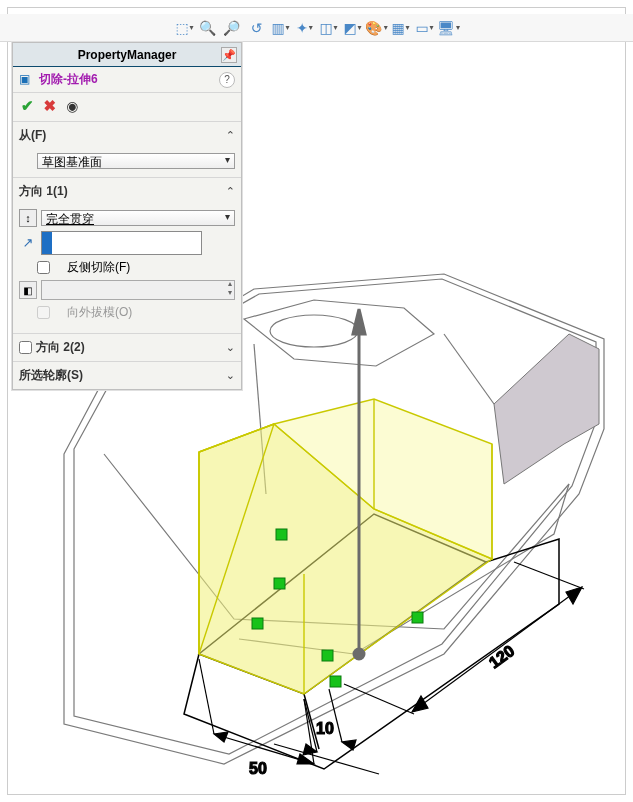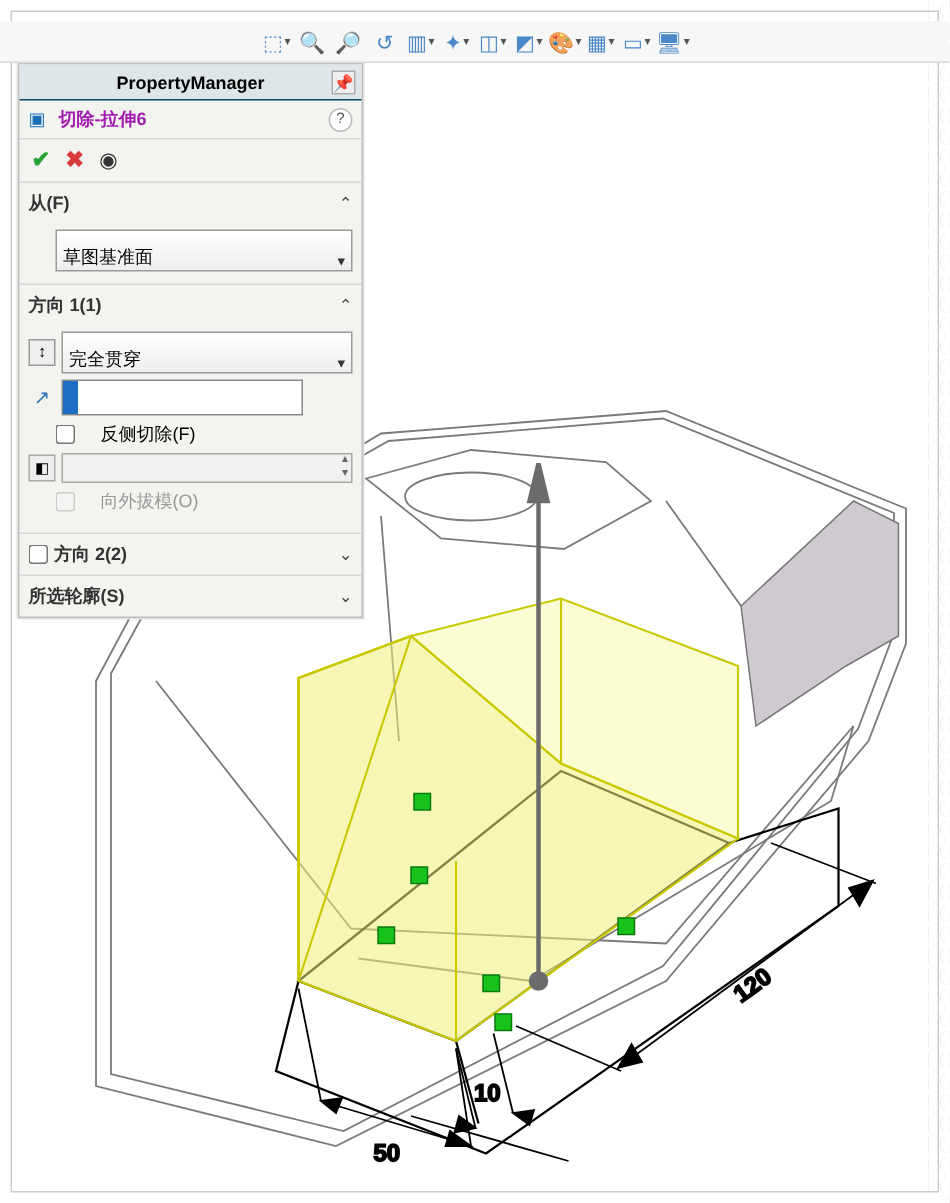--- a/index.html
+++ b/index.html
@@ -51,29 +51,29 @@
   .ok-mark { color:#2aa336; font-size:15px; font-weight:bold; cursor:pointer; }
   .x-mark  { color:#d83b3b; font-size:15px; font-weight:bold; cursor:pointer; }
   .eye-mark{ color:#333; font-size:14px; cursor:pointer; }
 
   .pm-section { border-bottom:1px solid #d6d6d6; }
   .pm-sec-header { display:flex; align-items:center; padding:5px 6px; cursor:pointer; }
   .pm-sec-header .label { flex:1; font-weight:bold; color:#333; }
   .pm-sec-header .chev { font-size:11px; color:#444; }
   .pm-sec-body { padding:4px 6px 8px 6px; }
 
-  .pm-select { width:calc(100% - 18px); margin-left:18px; height:28px;
+  .pm-select { width:calc(100% - 18px); margin-left:18px; height:16px;
     border:1px solid #9a9a9a; background:linear-gradient(#fff,#eee); font-size:11px;
-    display:flex; align-items:flex-end; padding:0 4px; position:relative; }
+    display:flex; align-items:flex-start; padding:0 4px; position:relative; }
   .pm-select::after { content:"▾"; position:absolute; right:4px; font-size:10px; color:#333; }
 
   .dir-row { display:flex; align-items:center; gap:4px; margin-bottom:4px; }
   .dir-icon { width:18px; height:18px; border:1px solid #999; background:#eee;
     display:flex; align-items:center; justify-content:center; font-size:11px; }
-  .pm-select.inline { margin-left:0; flex:1; }
+  .pm-select.inline { margin-left:0; flex:1;text-decoration:underline; }
 
   .input-row { display:flex; align-items:flex-start; gap:4px; margin:4px 0; }
   .input-row .side-icon { color:#2f6fb3; font-size:13px; width:18px; text-align:center; margin-top:4px; }
   .input-row input { flex:1; height:24px; border:1px solid #8a8a8a; padding:2px 2px;
     background:#fff; font-size:12px; }
   .hl-blue { position:absolute; left:1px; top:1px; bottom:1px; width:10px; background:#1e6fc4; }
   .input-wrap { position:relative; flex:1; }
 
   .chk-row { display:flex; align-items:center; gap:17px; margin:4px 0 4px 18px; }
   .chk-row input[type=checkbox]{ width:13px; height:13px; }

